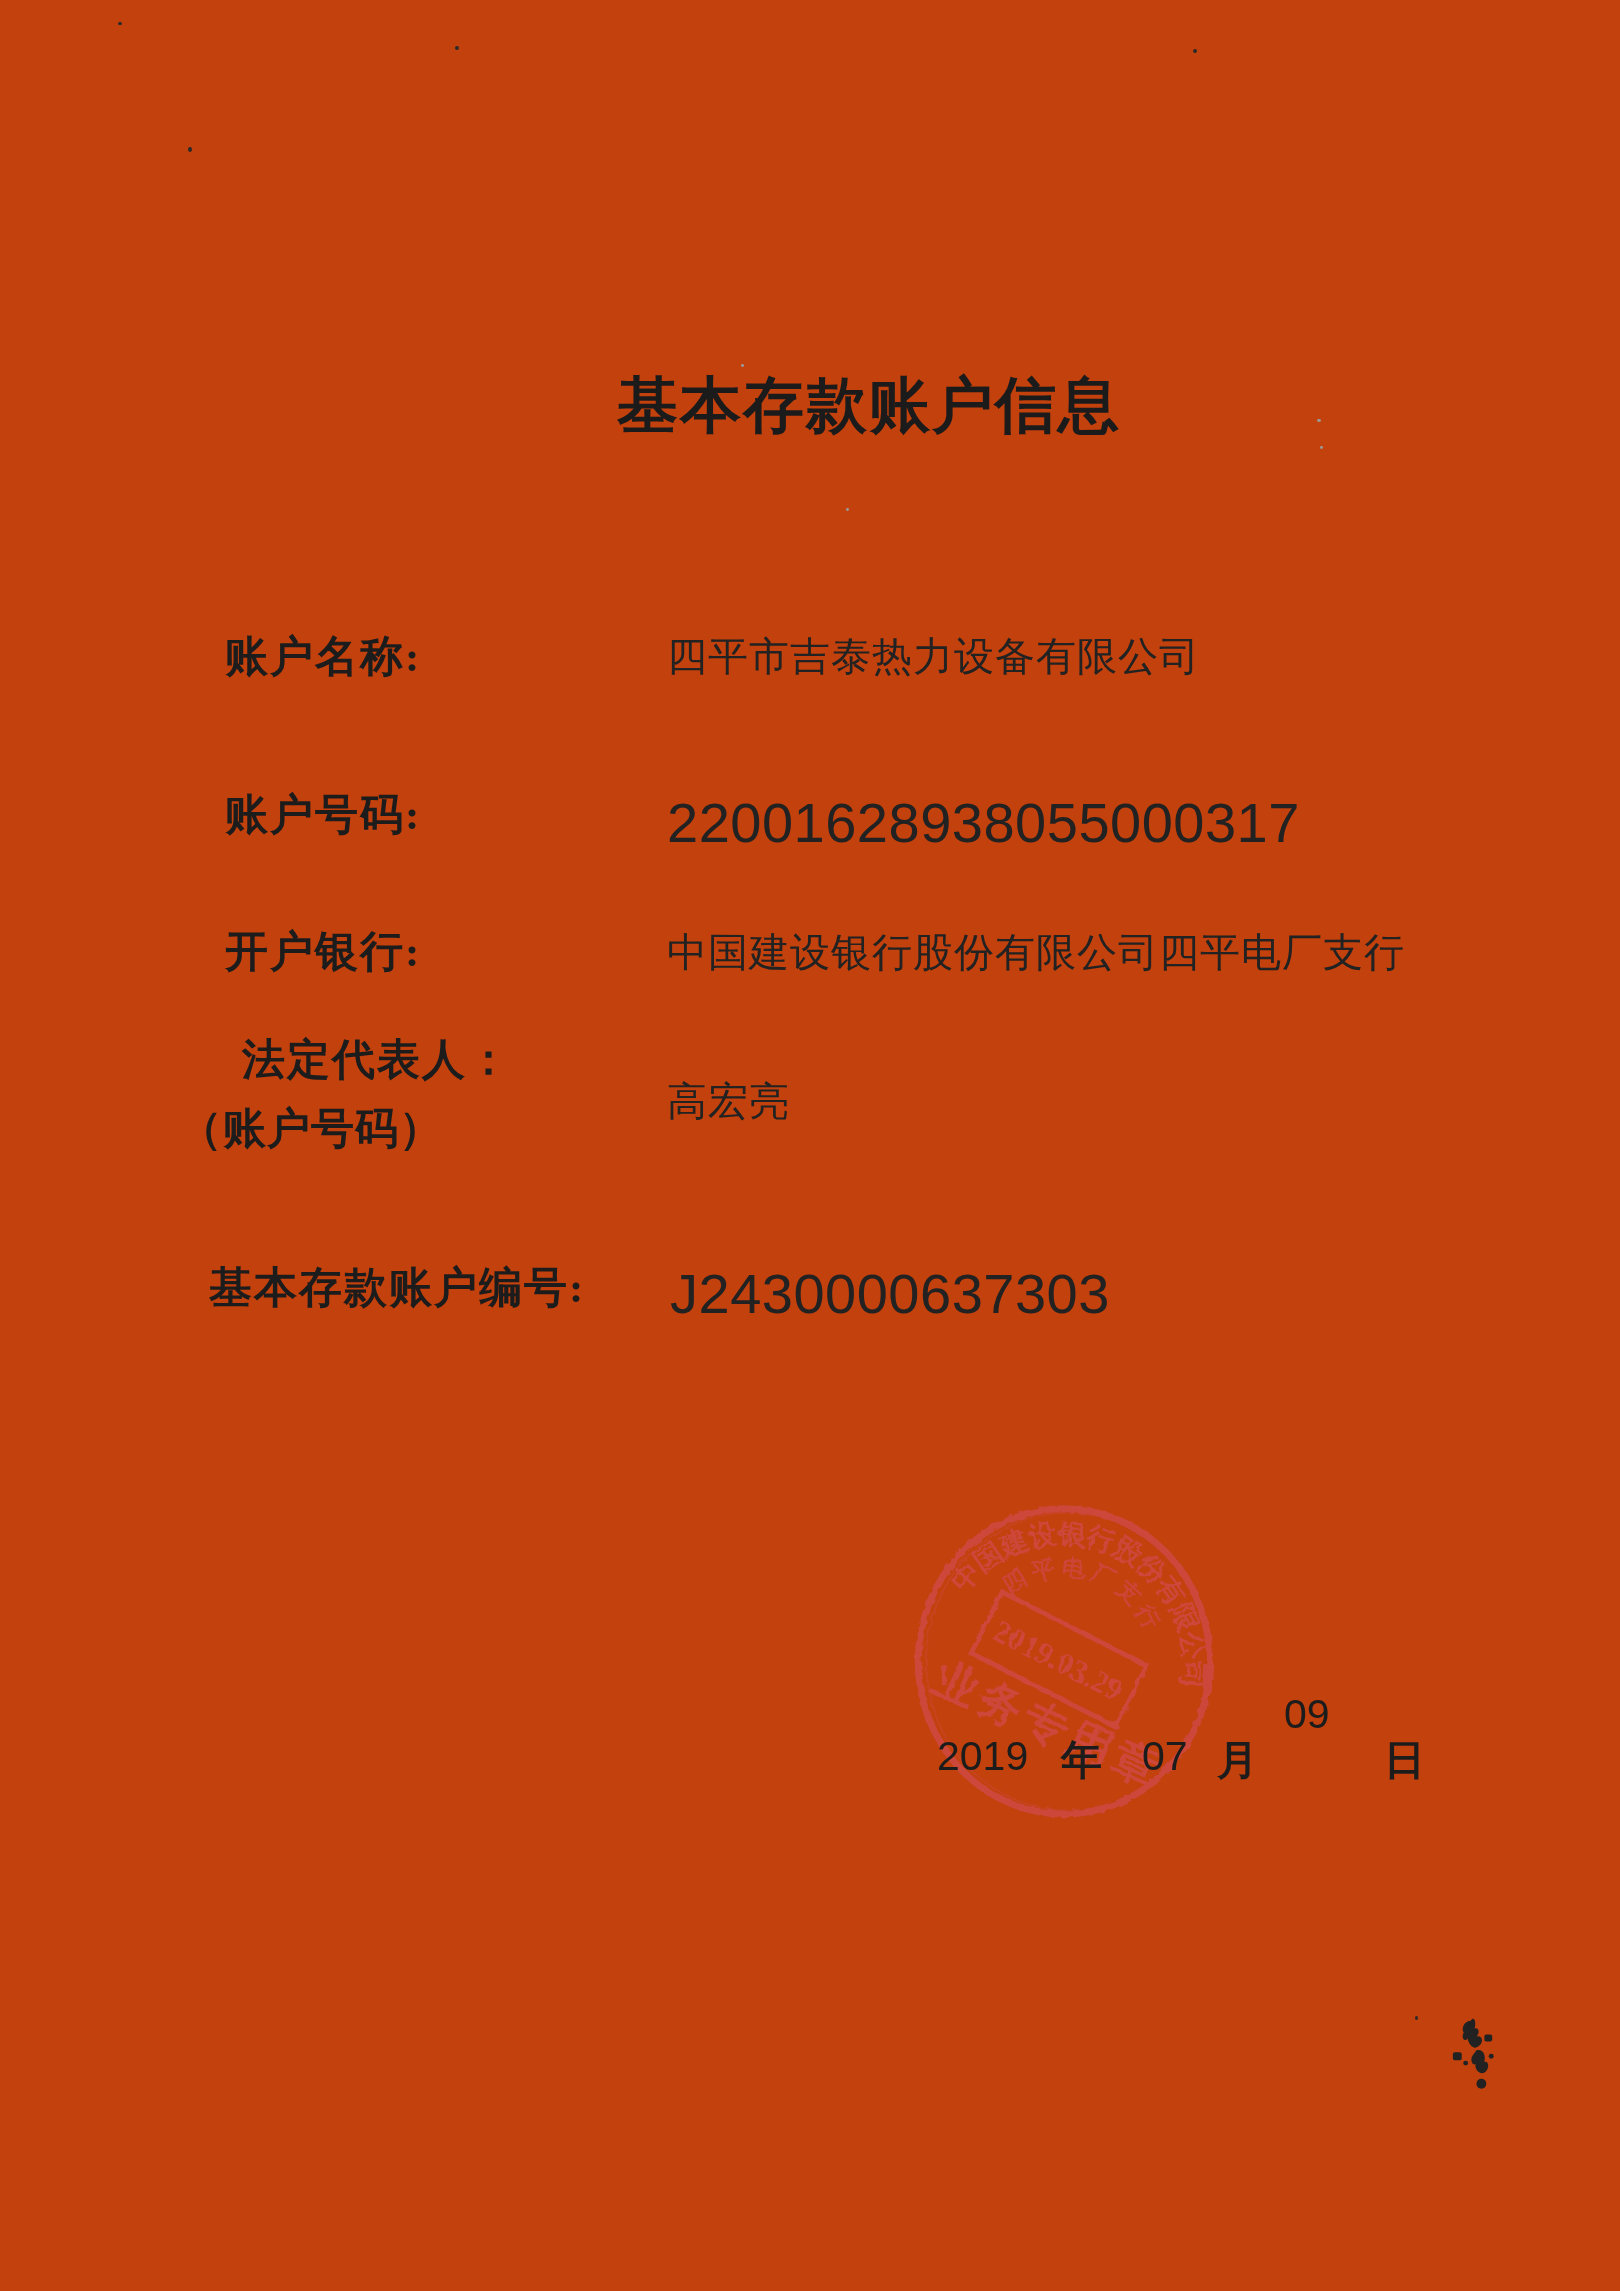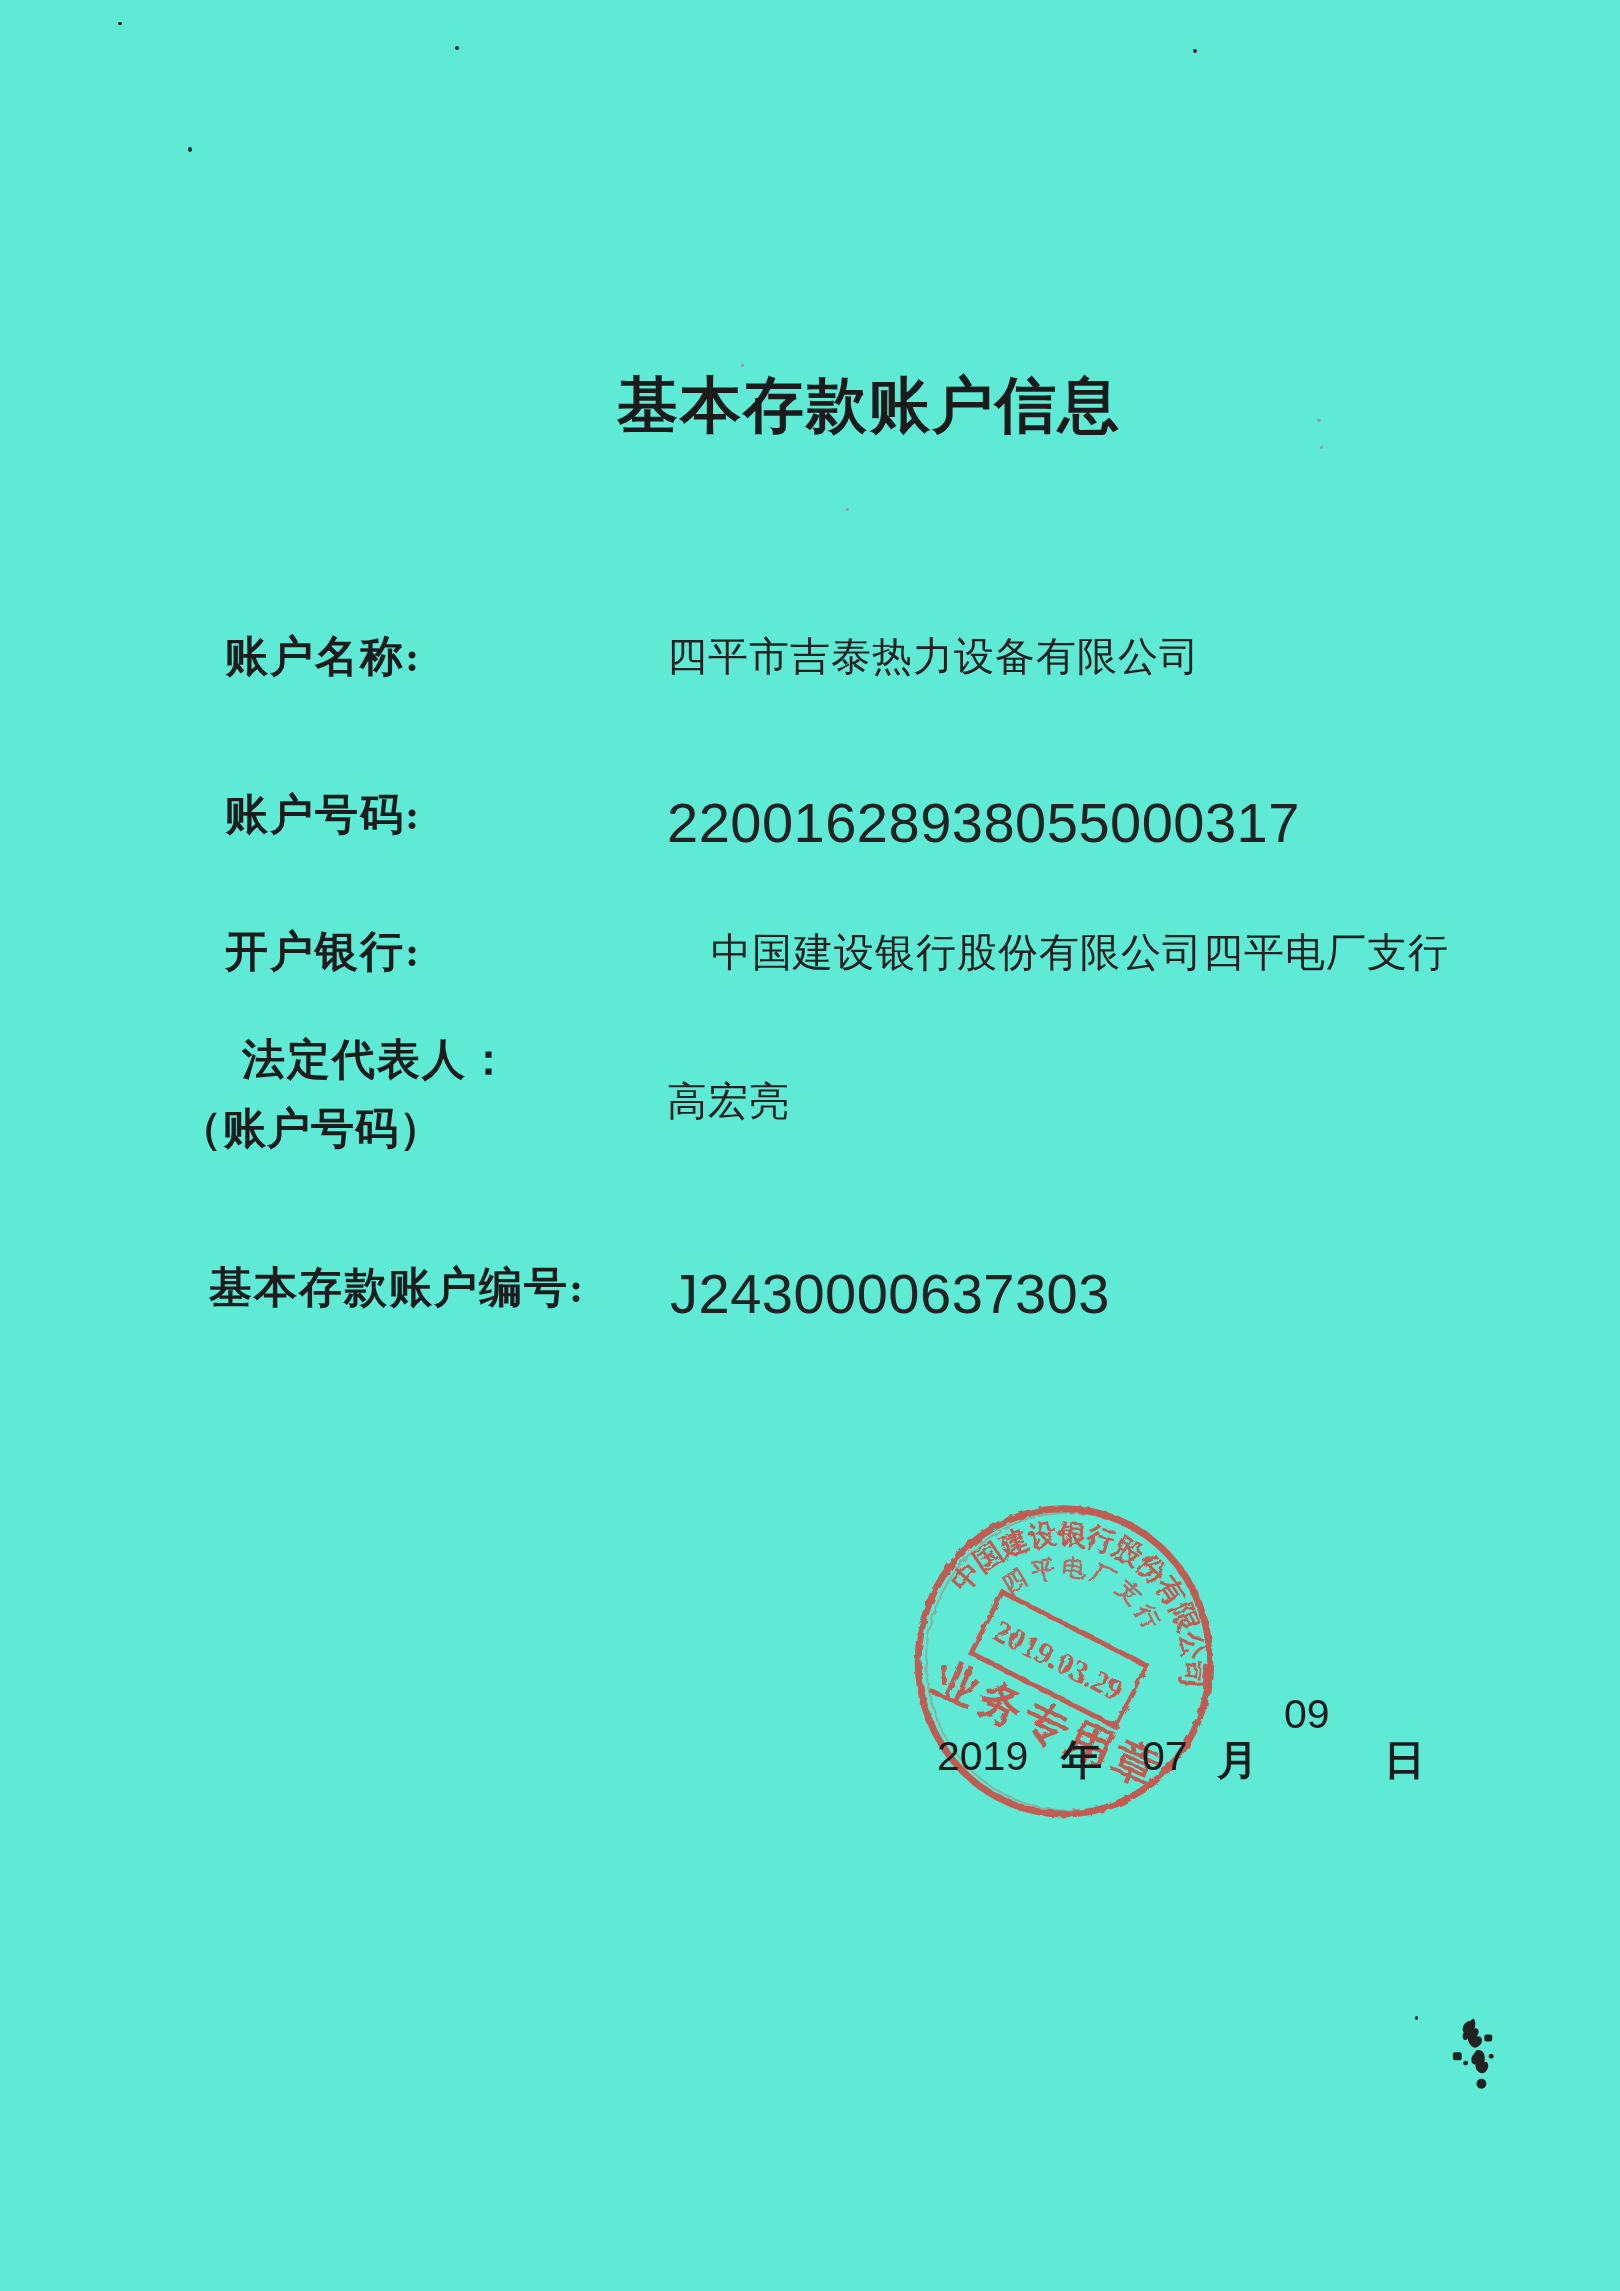--- a/index.html
+++ b/index.html
@@ -1,19 +1,19 @@
 <!DOCTYPE html>
 <html><head>
 <meta charset="utf-8">
 <style>
   html,body{margin:0;padding:0;background:#e8e8e8;}
   .page{
     position:relative;
     width:1620px;height:2292px;
-    background:#5eead4;
+    background:#c2410c;
     overflow:hidden;
     font-family:"Liberation Serif","DejaVu Serif",serif;
     color:#1f1f1f;
   }
   .title{
     position:absolute;left:617px;top:365px;
     font-size:61px;font-weight:700;letter-spacing:2px;
     color:#1b1b1b;white-space:nowrap;
   }
   .lbl{
@@ -52,21 +52,21 @@
 
   <div class="title">基本存款账户信息</div>
 
   <div class="lbl" style="left:225px;top:628px;">账户名称:</div>
   <div class="val-cn" style="left:667px;top:629px;">四平市吉泰热力设备有限公司</div>
 
   <div class="lbl" style="left:225px;top:786px;">账户号码:</div>
   <div class="val-num" style="left:667px;top:790px;">22001628938055000317</div>
 
   <div class="lbl" style="left:225px;top:923px;">开户银行:</div>
-  <div class="val-cn" style="left:667px;top:925px;margin-left:44px;">中国建设银行股份有限公司四平电厂支行</div>
+  <div class="val-cn" style="left:667px;top:925px;">中国建设银行股份有限公司四平电厂支行</div>
 
   <div class="lbl" style="left:225px;top:1031px;margin-left:17px;">法定代表人：</div>
   <div class="lbl" style="left:179px;top:1100px;letter-spacing:1px;">（账户号码）</div>
   <div class="val-cn" style="left:667px;top:1074px;">高宏亮</div>
 
   <div class="lbl" style="left:209px;top:1259px;">基本存款账户编号:</div>
   <div class="val-num" style="left:670px;top:1261px;text-align:center;">J2430000637303</div>
 
   <svg class="stamp-svg" viewBox="0 0 320 330" aria-hidden="true">
     <defs>

